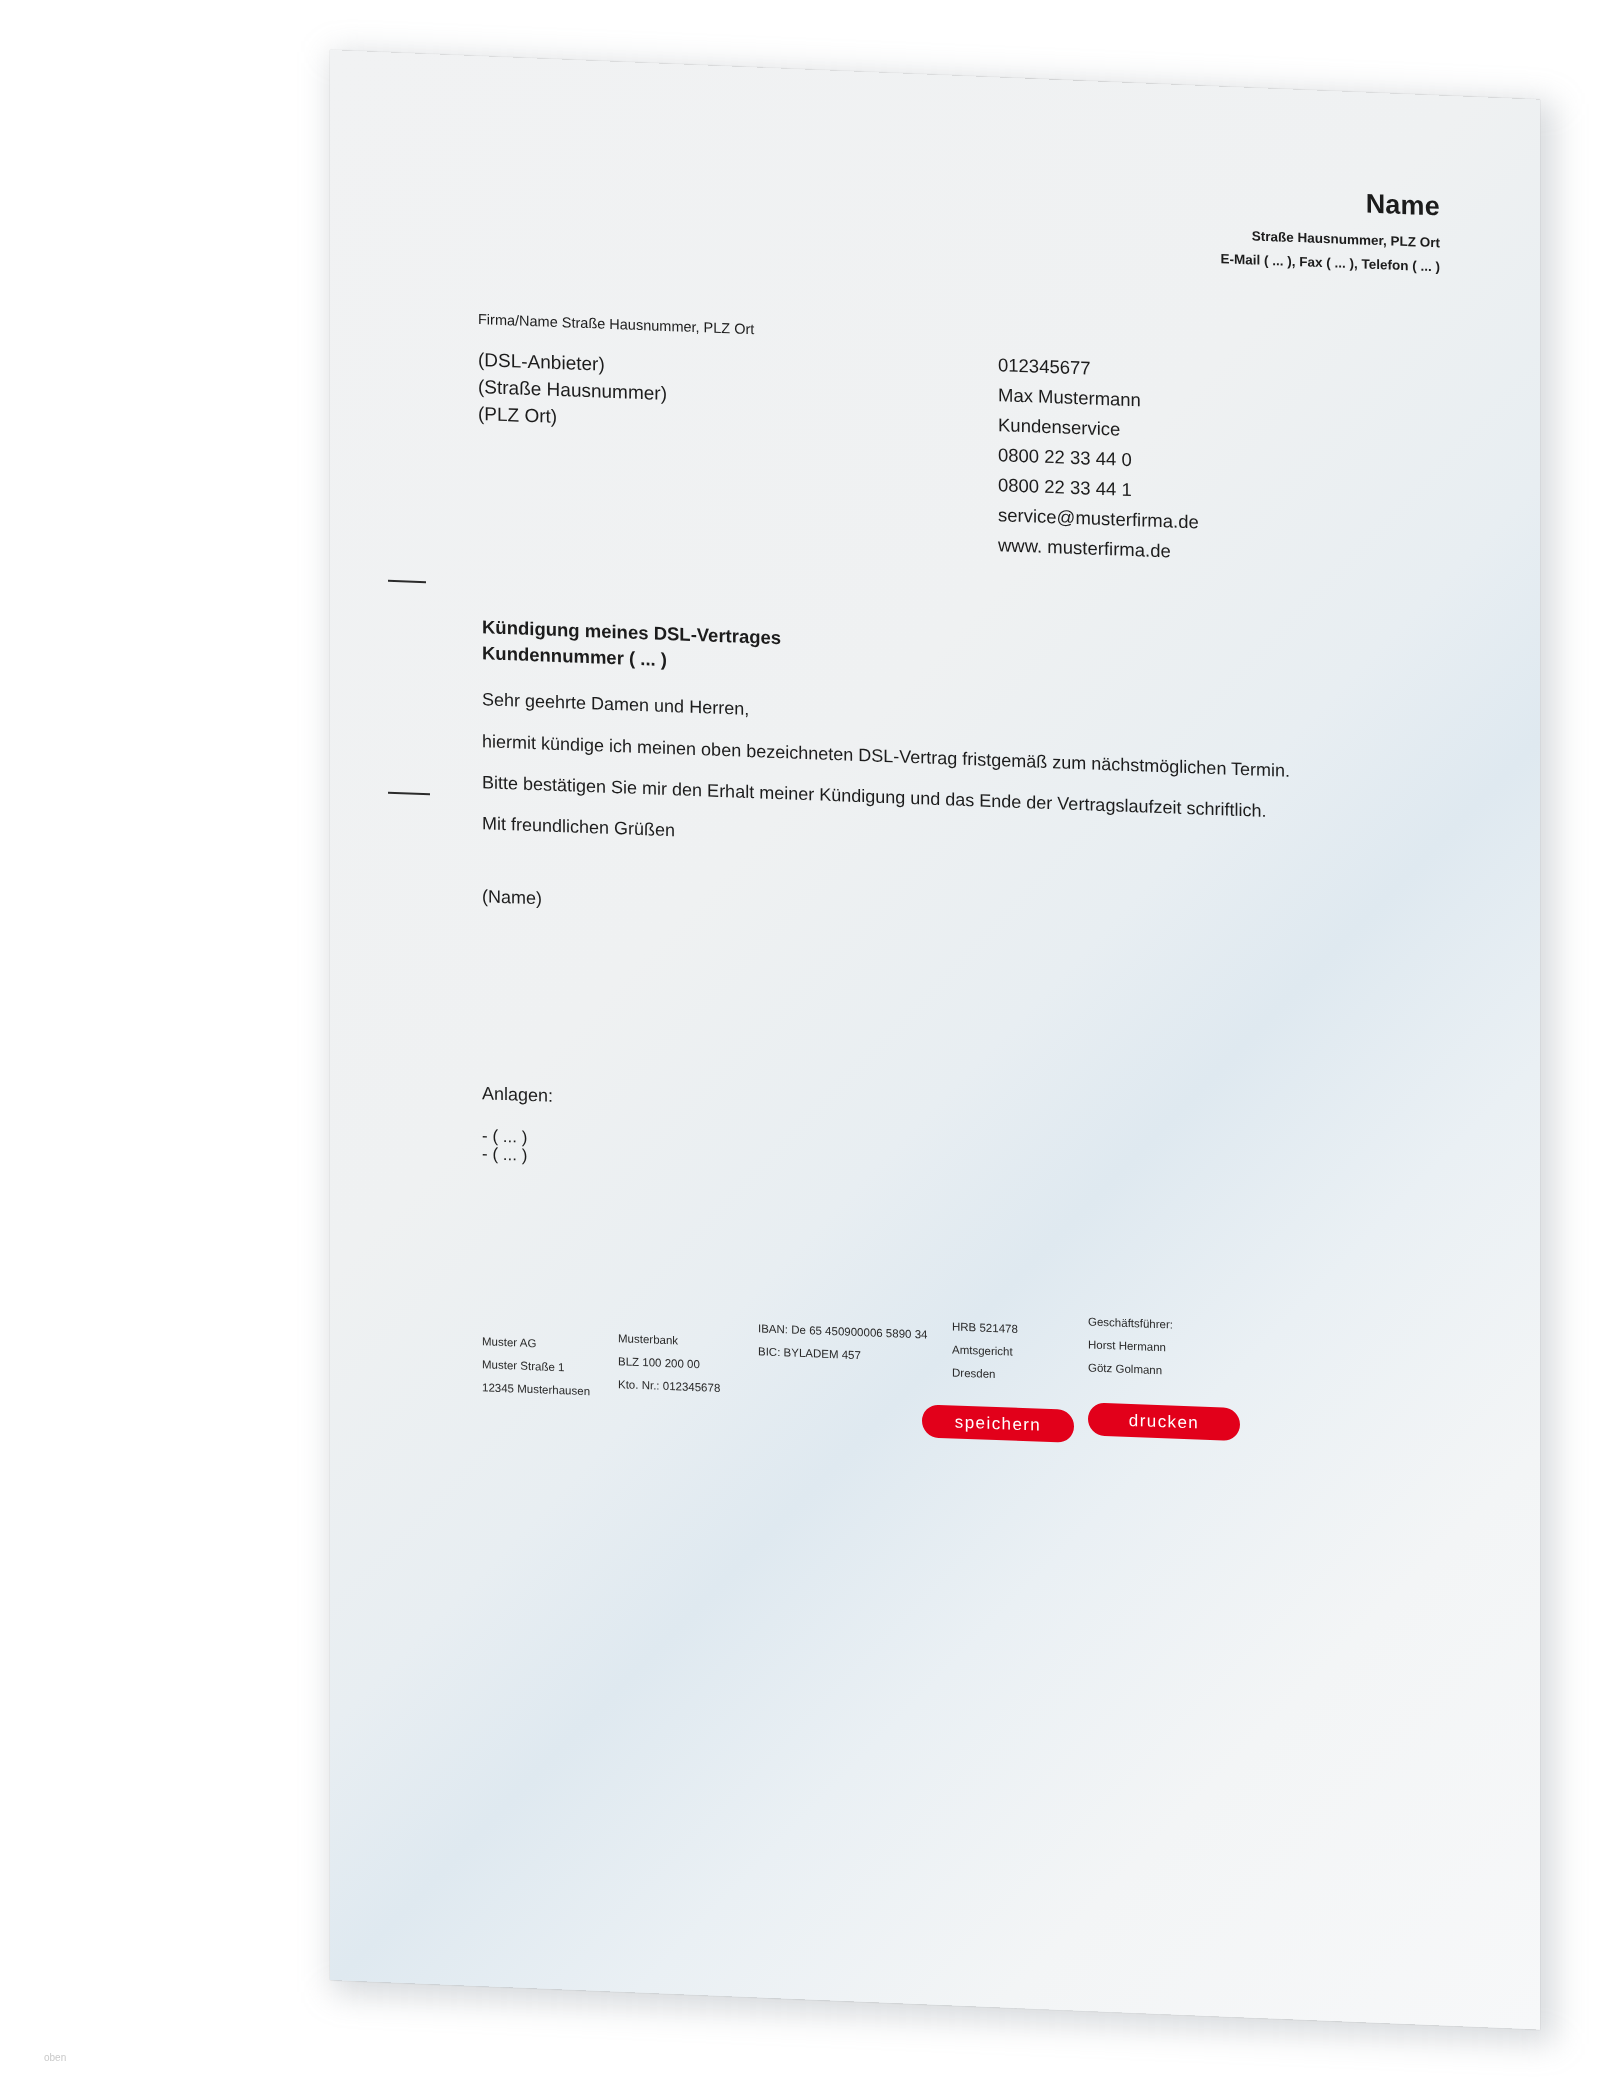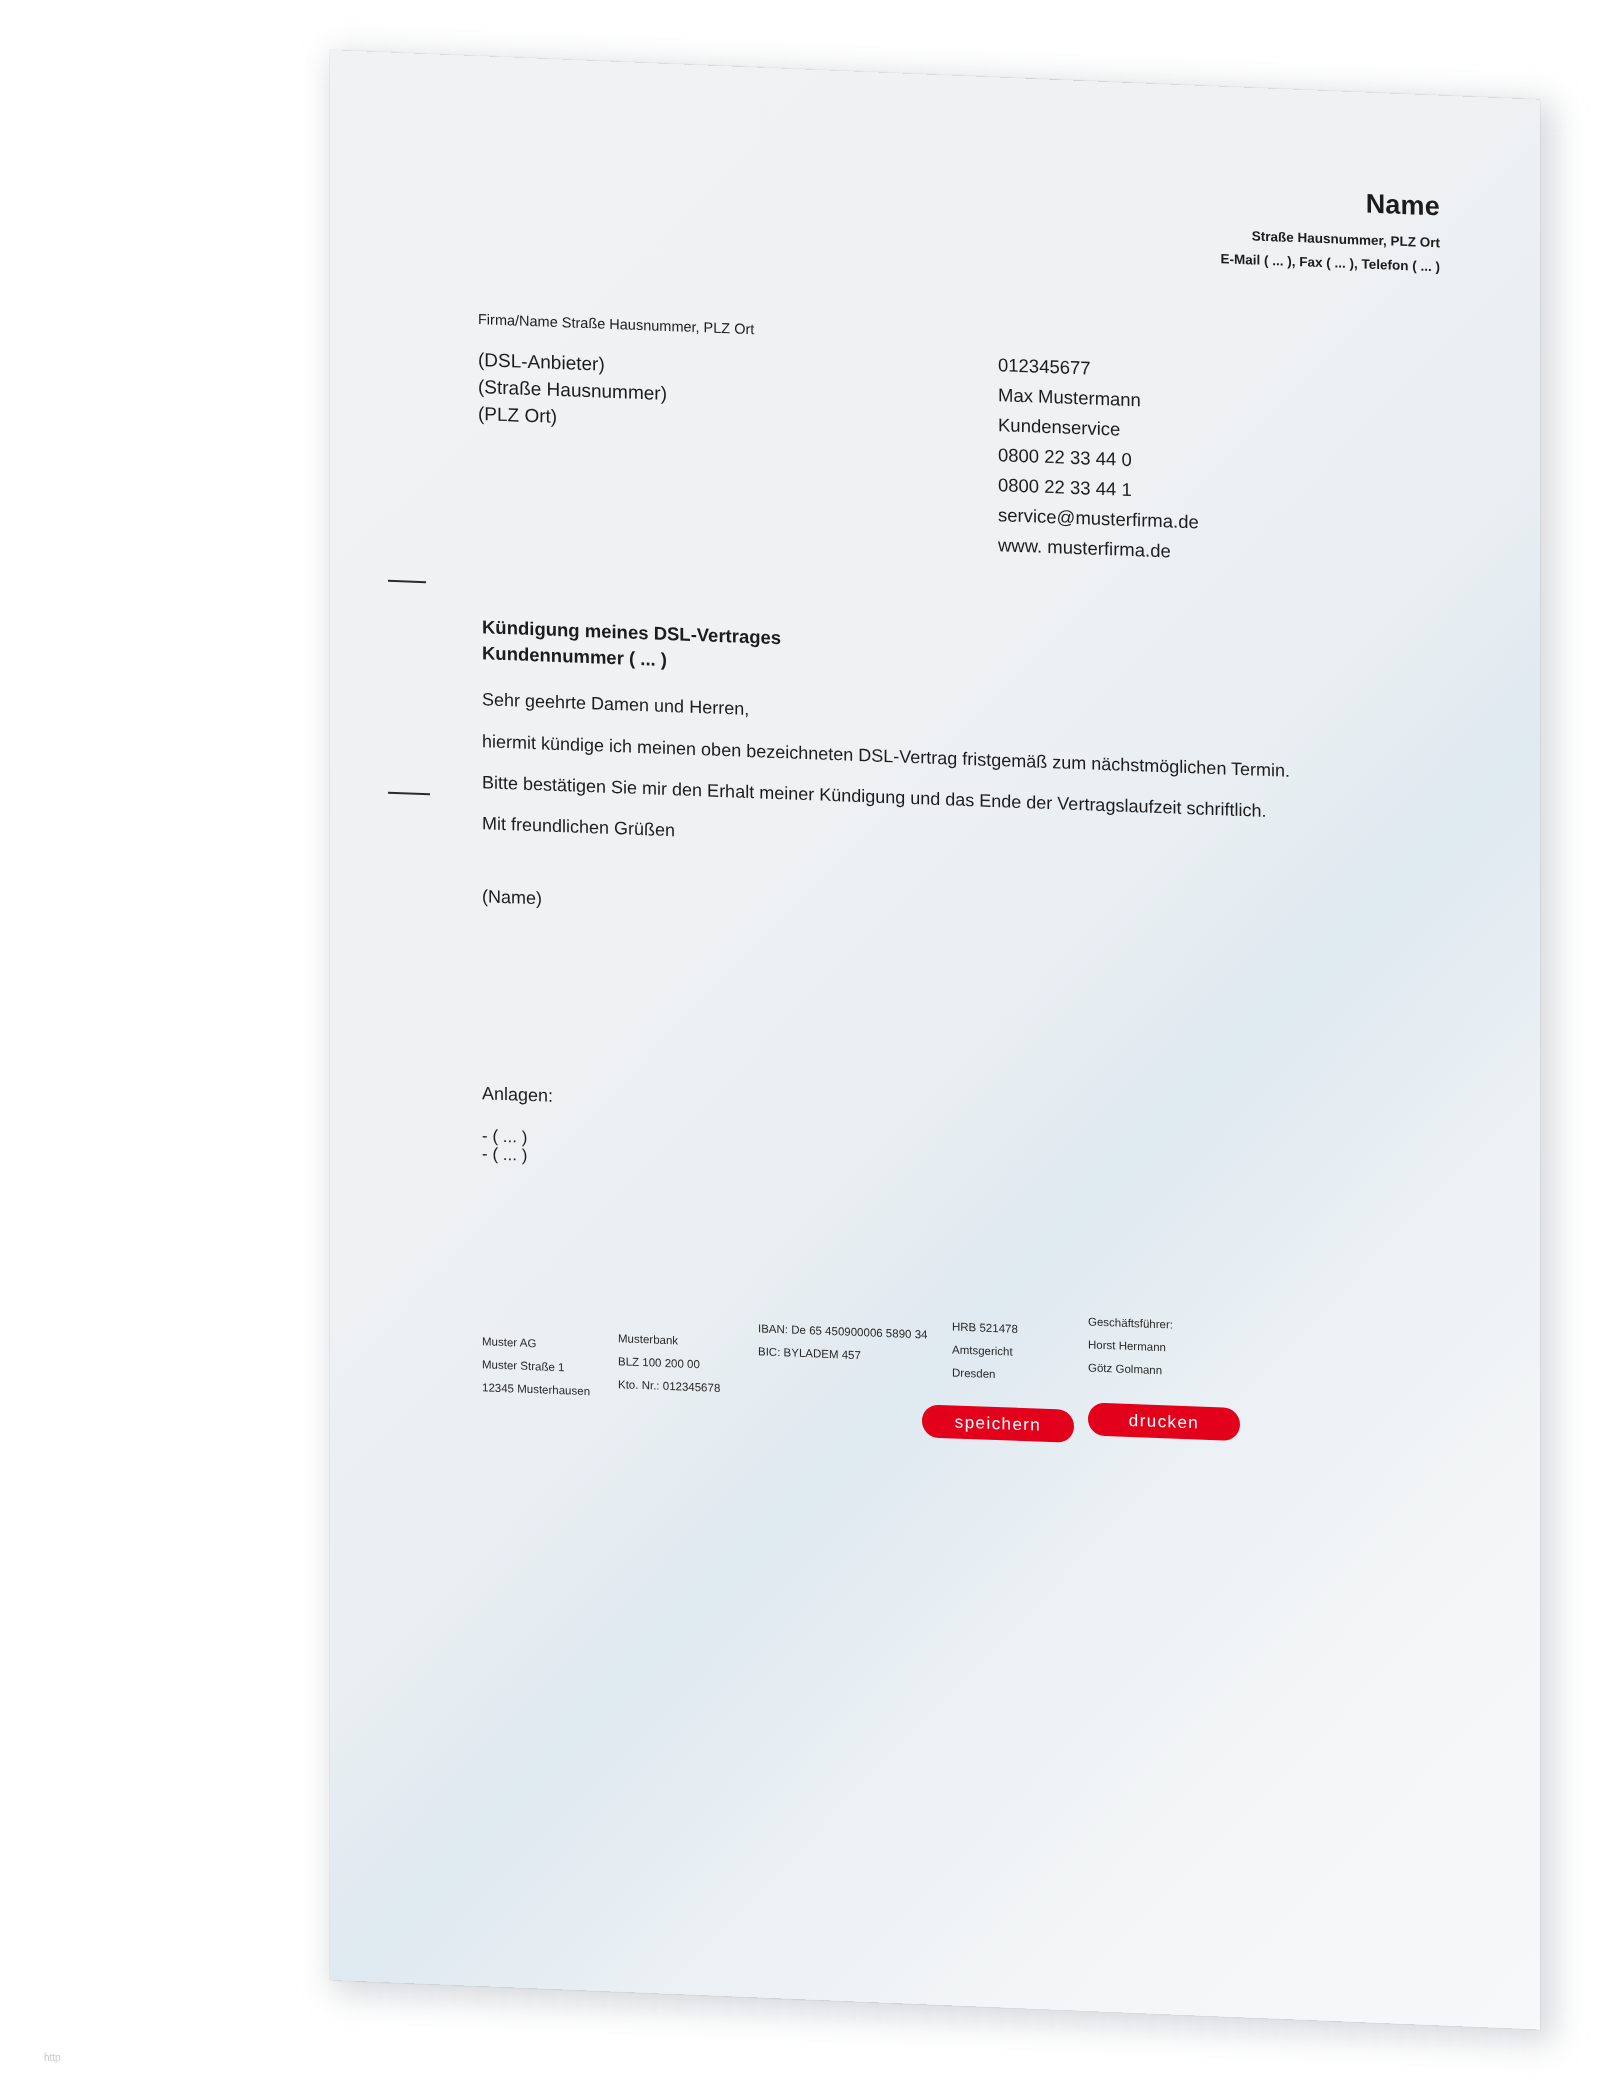--- a/index.html
+++ b/index.html
@@ -256,15 +256,15 @@
         <div>Horst Hermann</div>
         <div>Götz Golmann</div>
       </div>
 
       <button class="btn btn-save">speichern</button>
       <button class="btn btn-print">drucken</button>
 
     </div>
   </div>
 
-  <div class="watermark">http</div>
+  <div class="watermark">oben</div>
 
 </div>
 
 </body></html>

